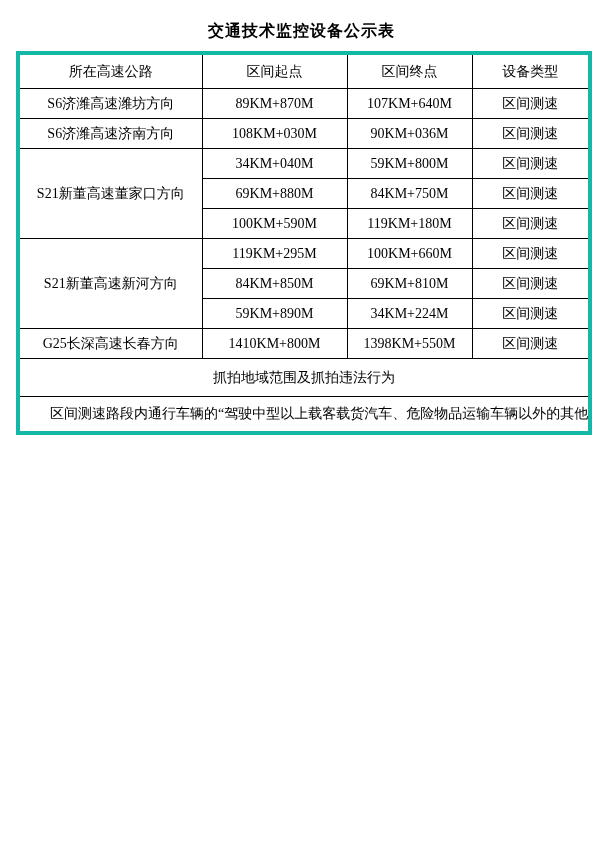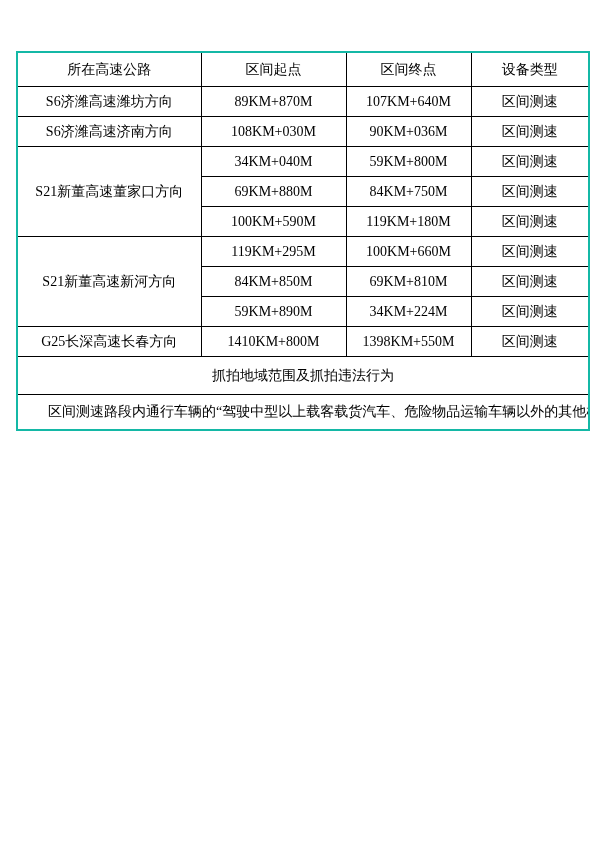--- a/index.html
+++ b/index.html
@@ -26,21 +26,21 @@
     padding-top: 21px;
     margin: 0 0 10px 0;
   }
   table.notice-table {
     position: absolute;
     left: 16px;
     top: 51px;
     width: 572px;
     border-collapse: collapse;
     table-layout: fixed;
-    border: 2px solid #14b8a6;
+    border: 4px solid #14b8a6;
   }
   table.notice-table td {
     border: 1px solid #000;
     text-align: center;
     vertical-align: middle;
     font-size: 14px;
     padding: 0 2px;
     overflow: hidden;
     white-space: nowrap;
   }
@@ -68,20 +68,21 @@
     text-indent: 2em;
     display: block;
     text-align: justify;
   }
 </style>
 </head>
 <body>
 
 <div class="page">
 
+  <div class="doc-title">交通技术监控设备公示表</div>
 
   <table class="notice-table">
     <colgroup>
       <col style="width:184px">
       <col style="width:145px">
       <col style="width:125px">
       <col style="width:118px">
     </colgroup>
     <tbody>
       <tr class="header-row">

